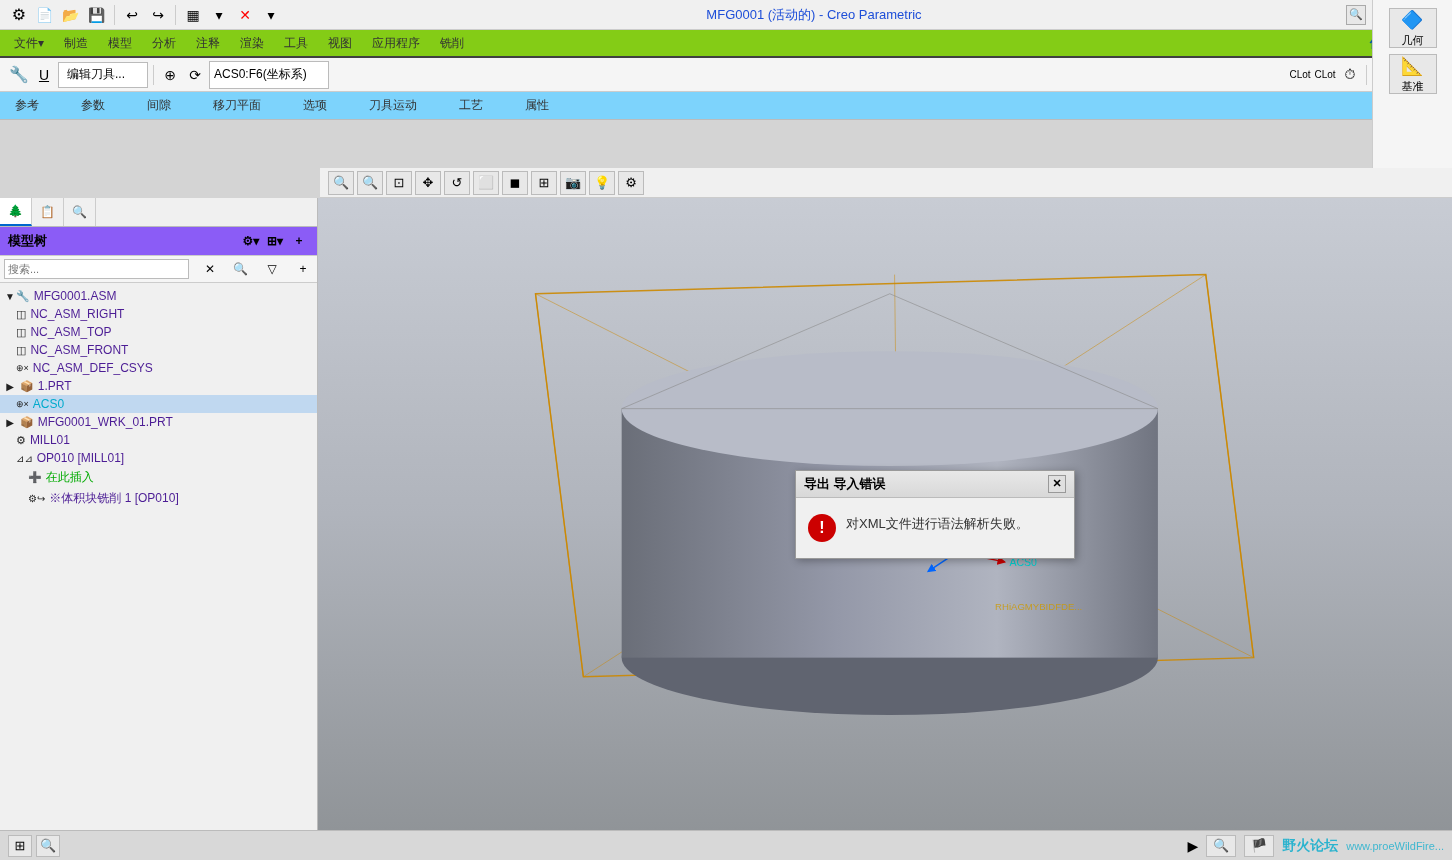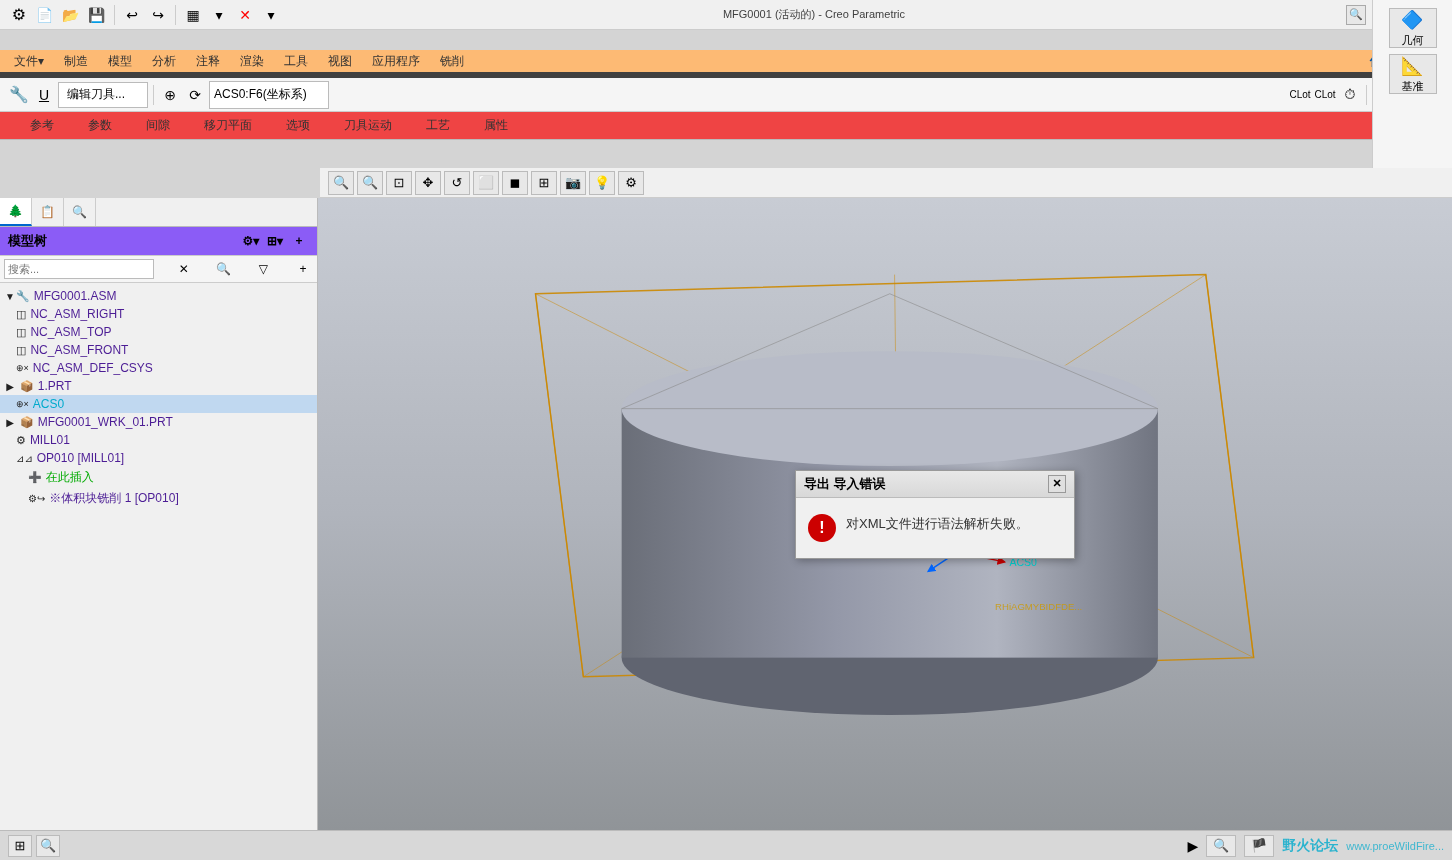--- a/index.html
+++ b/index.html
@@ -4,47 +4,47 @@
   <style>
     * { margin: 0; padding: 0; box-sizing: border-box; }
     body { width: 1452px; height: 860px; overflow: hidden; font-family: 'SimSun', 'Microsoft YaHei', sans-serif; font-size: 12px; background: #d4d4d4; position: relative; }
 
     
     #title-bar {
       height: 30px; background: #f0f0f0; display: flex; align-items: center; justify-content: space-between;
       border-bottom: 1px solid #ccc; padding: 0 8px;
     }
     #title-bar .title-left { display: flex; align-items: center; gap: 4px; }
-    #title-bar .title-center { font-size: 11px; color: #404040; }
+    #title-bar .title-center { font-size: 13px; color: #1d4ed8; }
     #title-bar .title-right { display: flex; align-items: center; gap: 6px; }
     .title-btn { width: 20px; height: 20px; border: 1px solid #aaa; background: #e8e8e8; display: flex; align-items: center; justify-content: center; cursor: pointer; font-size: 11px; }
     .tb-icon { width: 22px; height: 22px; display: flex; align-items: center; justify-content: center; cursor: pointer; border: 1px solid transparent; font-size: 14px; }
     .tb-sep { width: 1px; height: 20px; background: #ccc; margin: 0 2px; }
 
     
     #menubar {
-      height: 28px; background: #fdba74; border-bottom: 6px solid #404040;
-      display: flex; align-items: center; padding: 0 4px; margin-top: 20px;
+      height: 28px; background: #84cc16; border-bottom: 2px solid #404040;
+      display: flex; align-items: center; padding: 0 4px;
     }
     .menu-item { padding: 4px 10px; cursor: pointer; font-size: 12px; color: #333; }
     .menu-tab { padding: 4px 12px; cursor: pointer; font-size: 13px; color: #0055aa; border-right: 1px solid #ccc; font-weight: bold; }
 
     
     #toolbar2 {
       height: 34px; background: #f5f5f5; border-bottom: 1px solid #ccc;
       display: flex; align-items: center; padding: 0 8px; gap: 6px;
     }
     .tb2-group { display: flex; align-items: center; gap: 3px; }
     .tb2-btn { height: 26px; padding: 2px 8px; border: 1px solid #bbb; background: #fff; cursor: pointer; font-size: 12px; display: flex; align-items: center; gap: 2px; }
     .tb2-input { height: 22px; border: 1px solid #bbb; padding: 13px 4px; font-size: 12px; width: 120px; }
 
     
     #tabbar {
-      height: 28px; background: #ef4444; border-bottom: 1px solid #bbb;
-      display: flex; align-items: center; padding: 0 15px; gap: 4px;
+      height: 28px; background: #7dd3fc; border-bottom: 1px solid #bbb;
+      display: flex; align-items: center; padding: 0 0; gap: 12px;
     }
     .tab-item { padding: 4px 14px; cursor: pointer; font-size: 12px; color: #333; border: 1px solid transparent; }
 
     
     #view-toolbar {
       position: absolute; top: 168px; left: 320px; right: 0;
       height: 30px; background: #f0f0f0; border-bottom: 1px solid #ccc;
       display: flex; align-items: center; padding: 0 8px; gap: 3px;
     }
     .vt-btn { width: 26px; height: 24px; border: 1px solid #bbb; background: #e8e8e8; display: flex; align-items: center; justify-content: center; cursor: pointer; font-size: 13px; }
@@ -69,21 +69,21 @@
       display: flex; flex-direction: column;
     }
     #left-panel-tabs { display: flex; border-bottom: 1px solid #bbb; }
     .lp-tab { width: 32px; height: 28px; display: flex; align-items: center; justify-content: center; cursor: pointer; border-right: 1px solid #ccc; font-size: 12px; }
     .lp-tab.active { background: #fff; border-bottom: 2px solid #0066cc; }
 
     #model-tree-header { padding: 4px 8px; font-weight: bold; font-size: 13px; display: flex; align-items: center; justify-content: space-between; border-bottom: 1px solid #ccc; background: #8b5cf6; }
     .mt-header-icons { display: flex; gap: 4px; }
     .mt-icon { width: 20px; height: 20px; display: flex; align-items: center; justify-content: center; cursor: pointer; font-size: 12px; }
 
-    #tree-search { display: flex; align-items: center; padding: 3px 4px; border-bottom: 1px solid #ccc; gap: 20px; background: #f5f5f5; }
+    #tree-search { display: flex; align-items: center; padding: 3px 4px; border-bottom: 1px solid #ccc; gap: 11px; background: #f5f5f5; }
     .tree-search-input { flex: 1; height: 20px; border: 1px solid #bbb; padding: 0 3px; font-size: 11px; }
 
     #tree-content { flex: 1; overflow-y: auto; padding: 4px 0; }
     .tree-item { display: flex; align-items: center; padding: 2px 4px; cursor: pointer; font-size: 12px; color: #222; }
     .tree-item.selected { background: #c0d8f0; }
     .tree-item .indent { display: inline-block; }
     .tree-item .tree-icon { margin-right: 4px; font-size: 11px; }
     .tree-item .expand-btn { width: 12px; text-align: center; font-size: 10px; }
     .tree-item .item-text { color: #4c1d95; }
     .tree-item .item-text.cyan { color: #00aacc; }

